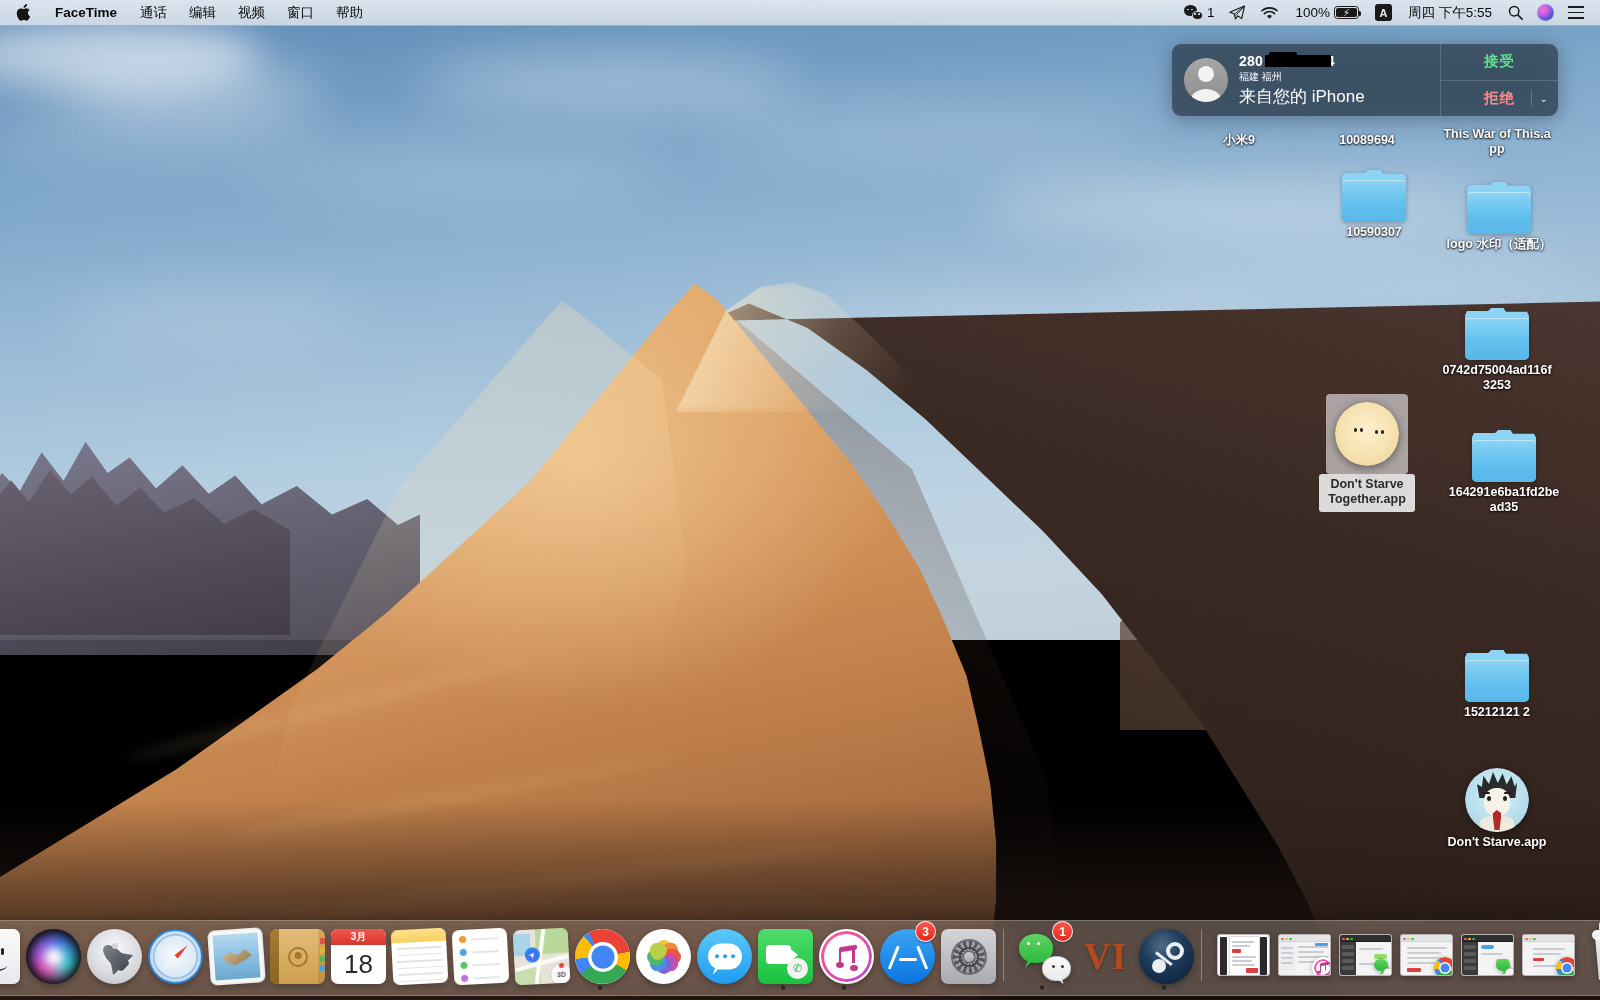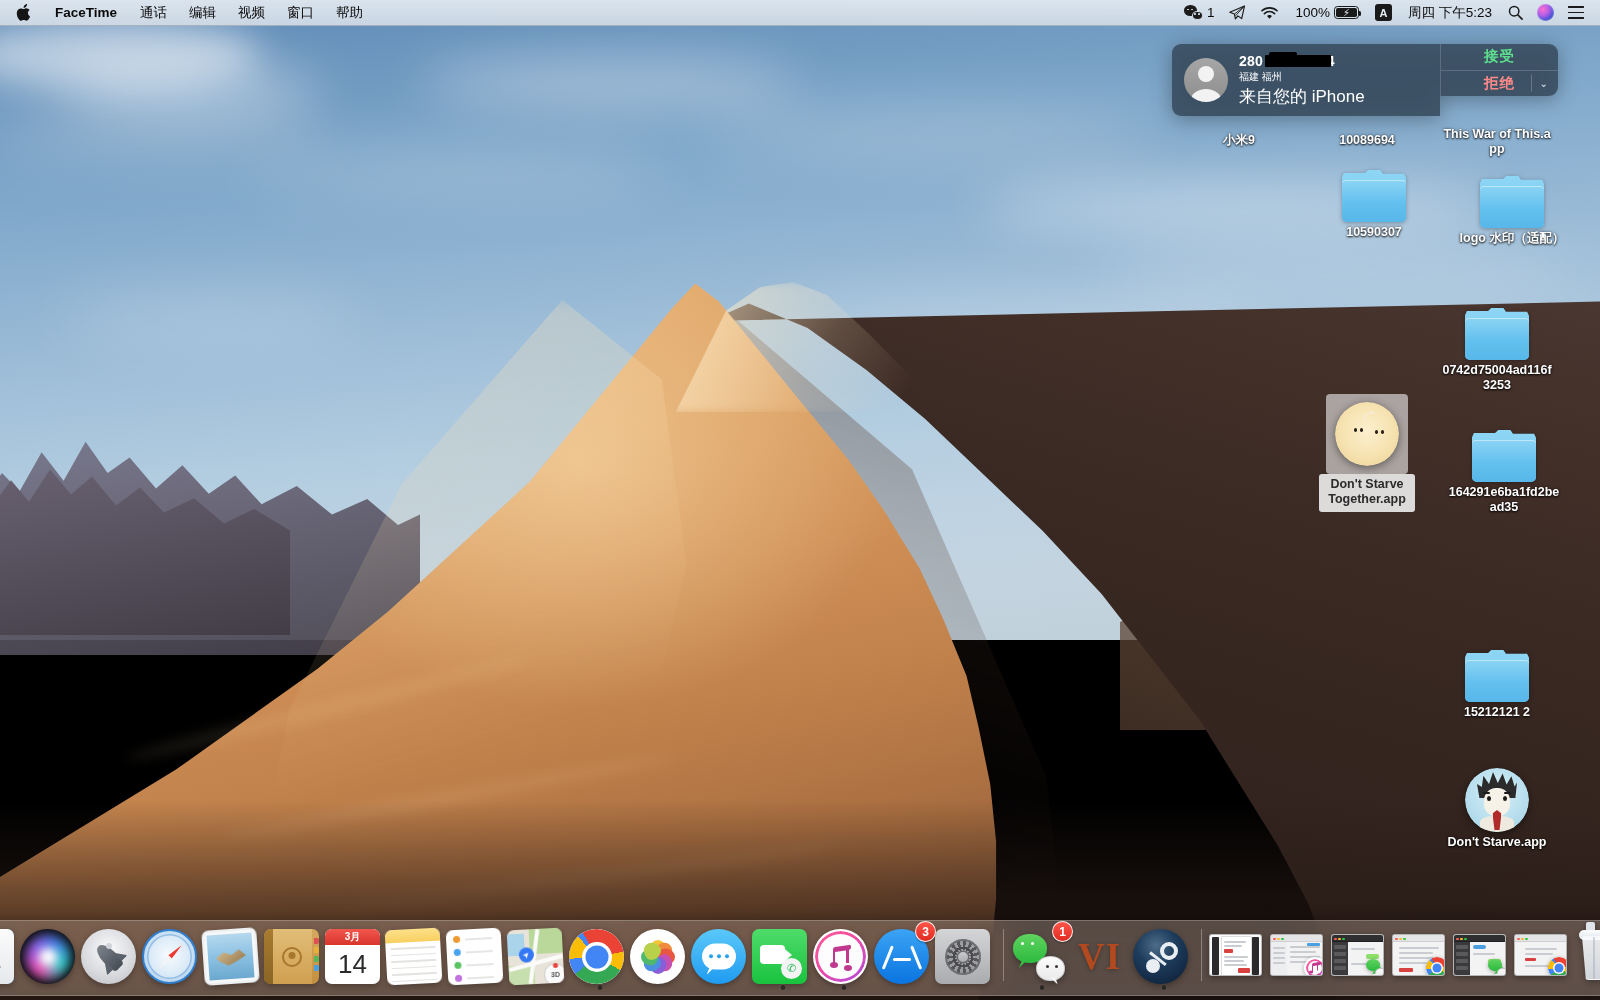--- a/index.html
+++ b/index.html
@@ -233,21 +233,21 @@
     position:absolute; left:26px; top:2px; width:66px; height:12px;
     background:#000; border-radius:1px;
   }
   .nt-redact::after {
     content:""; position:absolute; left:4px; top:-3px;
     width:28px; height:6px; background:#000; border-radius:2px 2px 0 0;
   }
   .nt-line2 { font-size:10px; }
   .nt-line3 { font-size:17px; }
   .nt-actions {
-    width:118px; height:52px;
+    width:118px; height:72px;
     background:rgba(58,78,96,.90);
     border-radius:0 9px 9px 0;
     border-left:1px solid rgba(255,255,255,.16);
     display:flex; flex-direction:column;
     backdrop-filter:blur(14px);
   }
   .nt-btn {
     flex:1; display:flex; align-items:center; justify-content:center;
     font-size:14.5px; font-weight:bold; letter-spacing:1px;
     position:relative;
@@ -388,21 +388,21 @@
     background:rgba(160,145,138,.46);
     border:1px solid rgba(255,255,255,.22);
     border-radius:12px;
     backdrop-filter:blur(22px) saturate(160%);
     display:flex; align-items:flex-end;
     padding:5px 7px 4px;
     box-shadow:0 4px 18px rgba(0,0,0,.38);
   }
   .dock-item {
     position:relative; width:61px; height:68px; flex:none;
-    display:flex; align-items:flex-end; justify-content:flex-start;
+    display:flex; align-items:flex-end; justify-content:flex-end;
     padding-bottom:7px;
   }
   .dock-icon {
     width:55px; height:55px; border-radius:12px; position:relative;
     filter:drop-shadow(0 2px 3px rgba(0,0,0,.34));
     overflow:hidden;
   }
   .dock-icon.round { border-radius:50%; }
   .dock-icon.flat { filter:drop-shadow(0 2px 3px rgba(0,0,0,.3)); border-radius:7px; }
   .run-dot {
@@ -872,21 +872,21 @@
       <span class="ic-battery">
         <span class="fill"></span>
         <span class="bolt">⚡</span>
       </span>
     </div>
 
     <div class="mb-status tight">
       <span class="ic-input">A</span>
     </div>
 
-    <div class="mb-status">周四 下午5:23</div>
+    <div class="mb-status">周四 下午5:55</div>
 
     <div class="mb-status tight">
       <svg class="ic-search" viewBox="0 0 16 16">
         <circle cx="6.6" cy="6.6" r="5" fill="none" stroke="#1a1a1a" stroke-width="1.6"></circle>
         <path d="M10.4 10.4 15 15" stroke="#1a1a1a" stroke-width="1.8" stroke-linecap="round"></path>
       </svg>
     </div>
 
     <div class="mb-status tight">
       <span class="ic-siri"></span>
@@ -955,21 +955,21 @@
 </div>
 
 <div class="desk-icon" style="left:1315px; top:170px;">
   <div class="folder">
     <div class="back"></div>
       <div class="front"></div>
   </div>
   <div class="desk-label">10590307</div>
 </div>
 
-<div class="desk-icon" style="left:1440px; top:176px;margin-left:13px;">
+<div class="desk-icon" style="left:1440px; top:182px;">
   <div class="folder">
     <div class="back"></div>
       <div class="front"></div>
   </div>
   <div class="desk-label">logo 水印（适配）</div>
 </div>
 
 <div class="desk-icon" style="left:1438px; top:308px;">
   <div class="folder">
     <div class="back"></div>
@@ -1084,21 +1084,21 @@
         <i style="background:#e8b13a;"></i>
         <i style="background:#58b65a;"></i>
         <i style="background:#4a9fe0;"></i>
       </span>
     </div>
   </div>
 
   <div class="dock-item">
     <div class="dock-icon flat calendar">
       <div class="top">3月</div>
-      <div class="day">14</div>
+      <div class="day">18</div>
     </div>
   </div>
 
   <div class="dock-item">
     <div class="dock-icon flat notes">
       <div class="hdr"></div>
       <div class="ln"></div>
         <div class="ln"></div>
         <div class="ln"></div>
       <div class="ln"></div>

